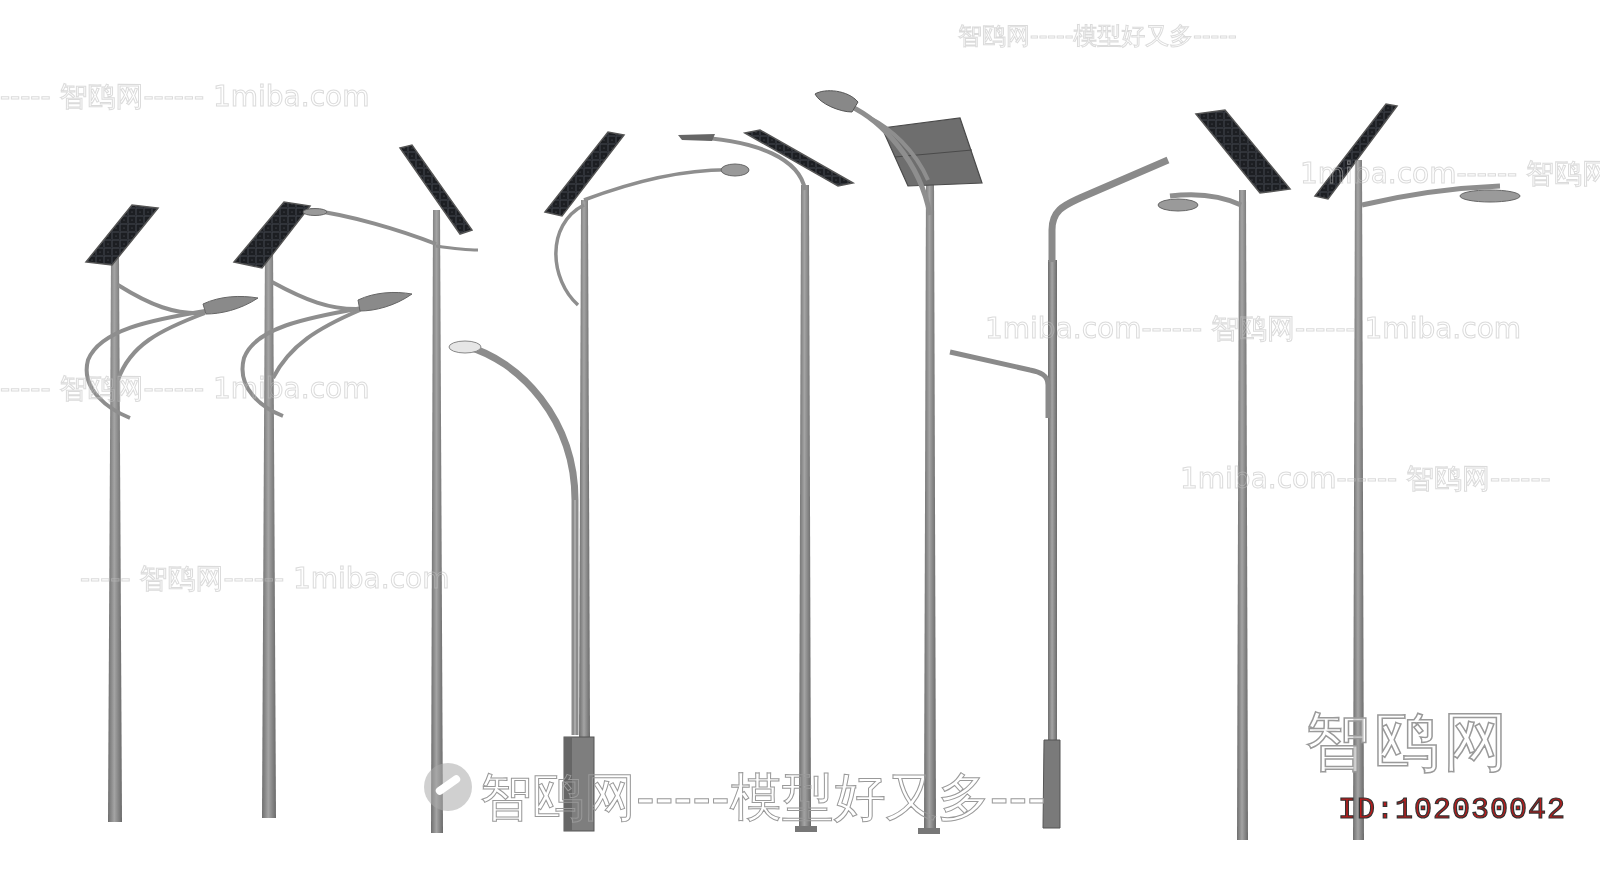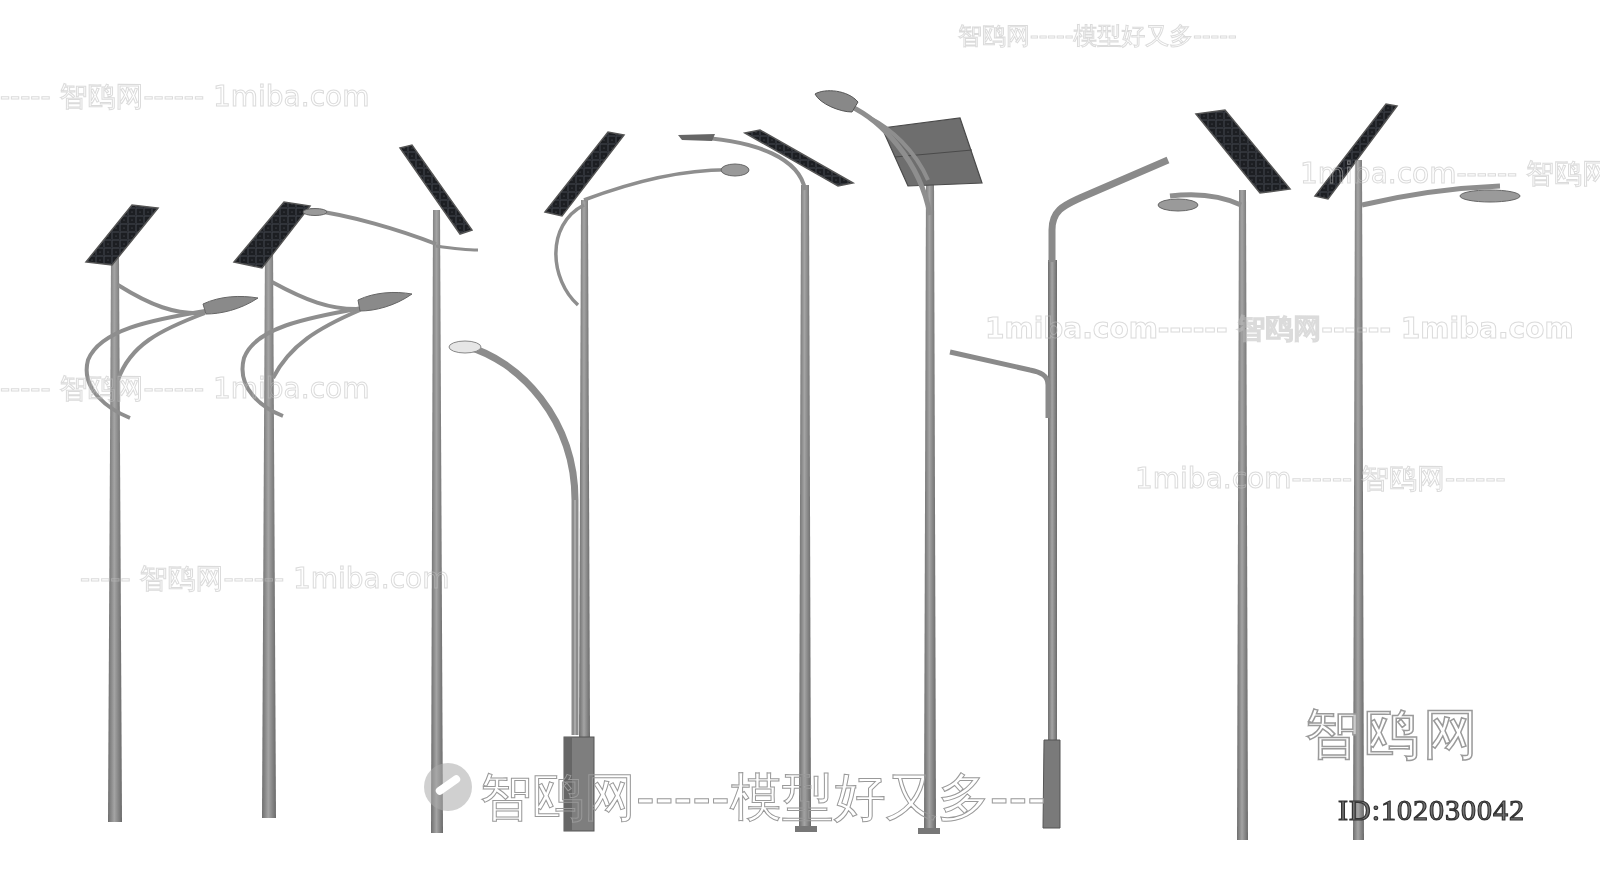--- a/index.html
+++ b/index.html
@@ -1,21 +1,21 @@
 <!DOCTYPE html>
 <html><head>
   <meta charset="utf-8">
   <style>
     html, body { margin:0; padding:0; background:#ffffff; }
     body { width:1600px; height:883px; position:relative; overflow:hidden; font-family:"DejaVu Sans", sans-serif; }
     #scene { position:absolute; left:0; top:0; width:1600px; height:883px; }
     .wm { position:absolute; color:transparent; -webkit-text-stroke:1px rgba(190,190,190,0.55); white-space:nowrap; font-family:"DejaVu Sans", sans-serif; }
     .wm-small { font-size:24px; }
-    .wm-big { position:absolute; left:1305px; top:698px; font-size:55px; letter-spacing:4px; color:rgba(255,255,255,0.6); -webkit-text-stroke:1.5px #9a9a9a; font-family:Liberation Serif, serif; }
-    .id-label { position:absolute; left:1338px; top:793px; font-size:30px; color:#737373; -webkit-text-stroke:1.2px #333; letter-spacing:1px; font-family:Liberation Serif, serif; }
+    .wm-big { position:absolute; left:1305px; top:698px; font-size:65px; letter-spacing:4px; color:rgba(255,255,255,0.6); -webkit-text-stroke:1.5px #9a9a9a; font-family:Liberation Serif, serif; }
+    .id-label { position:absolute; left:1338px; top:793px; font-size:30px; color:#b91c1c; -webkit-text-stroke:1.2px #333; letter-spacing:1px; font-family:Liberation Mono, monospace; }
     .logo-circle { position:absolute; left:424px; top:763px; width:48px; height:48px; border-radius:50%; background:rgba(170,170,170,0.55); }
     .logo-circle::after { content:""; position:absolute; left:10px; top:18px; width:28px; height:8px; background:#fff; transform:rotate(-35deg); border-radius:4px; }
   </style>
 </head>
 <body>
 
 <svg id="scene" viewBox="0 0 1600 883" xmlns="http://www.w3.org/2000/svg">
   <defs>
     <linearGradient id="pole" x1="0" x2="1" y1="0" y2="0">
       <stop offset="0" stop-color="#6e6e6e"></stop>
@@ -104,20 +104,20 @@
     <polygon points="1355,160 1362,160 1364,840 1353,840" fill="url(#pole)"></polygon>
     <polygon points="1315,196 1386,104 1397,106 1328,199" fill="url(#cells)" stroke="#555" stroke-width="1.5"></polygon>
     <path d="M1362,205 C1400,196 1450,188 1500,186" fill="none" stroke="#8e8e8e" stroke-width="5"></path>
     <ellipse cx="1490" cy="196" rx="30" ry="6" fill="#9a9a9a" stroke="#666"></ellipse>
   </g>
 </svg>
 
 <div class="wm wm-small" style="left:958px;top:20px;">智鸥网-----模型好又多-----</div>
 <div class="wm" style="left:0px;top:78px;font-size:28px;">----- 智鸥网------ 1miba.com</div>
 <div class="wm" style="left:0px;top:370px;font-size:28px;">----- 智鸥网------ 1miba.com</div>
-<div class="wm" style="left:985px;top:310px;font-size:28px;font-weight:bold;">1miba.com------ 智鸥网------ 1miba.com</div>
+<div class="wm" style="left:985px;top:310px;font-size:28px;">1miba.com------ 智鸥网------ 1miba.com</div>
 <div class="wm" style="left:80px;top:560px;font-size:28px;">----- 智鸥网------ 1miba.com</div>
-<div class="wm" style="left:1135px;top:460px;font-size:28px;text-align:right;">1miba.com------ 智鸥网------</div>
+<div class="wm" style="left:1180px;top:460px;font-size:28px;text-align:right;">1miba.com------ 智鸥网------</div>
 <div class="wm" style="left:1300px;top:155px;font-size:28px;">1miba.com------ 智鸥网</div>
 <div class="logo-circle"></div>
 <div class="wm" style="left:480px;top:763px;font-size:52px;-webkit-text-stroke:1px #999;">智鸥网-----模型好又多---</div>
 <div class="wm-big">智鸥网</div>
 <div class="id-label">ID:102030042</div>
 
 </body></html>

